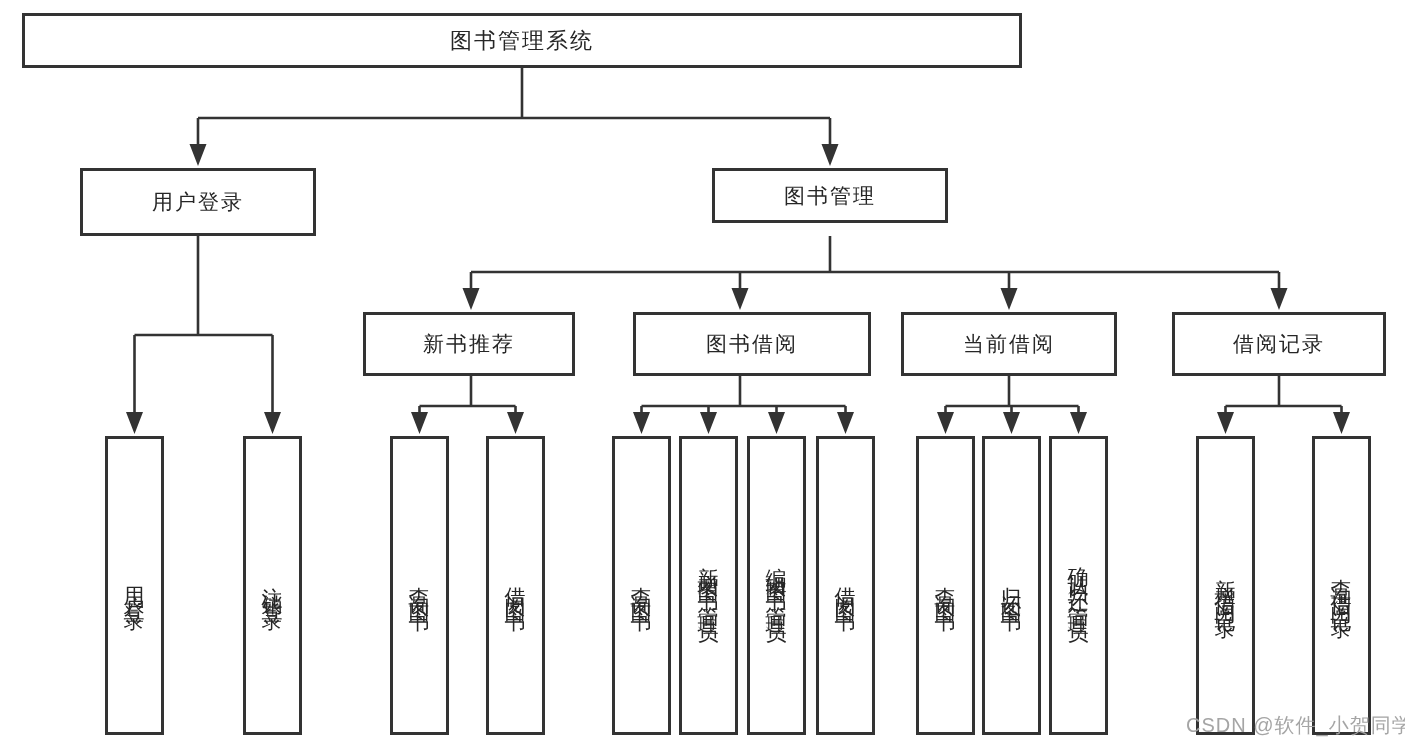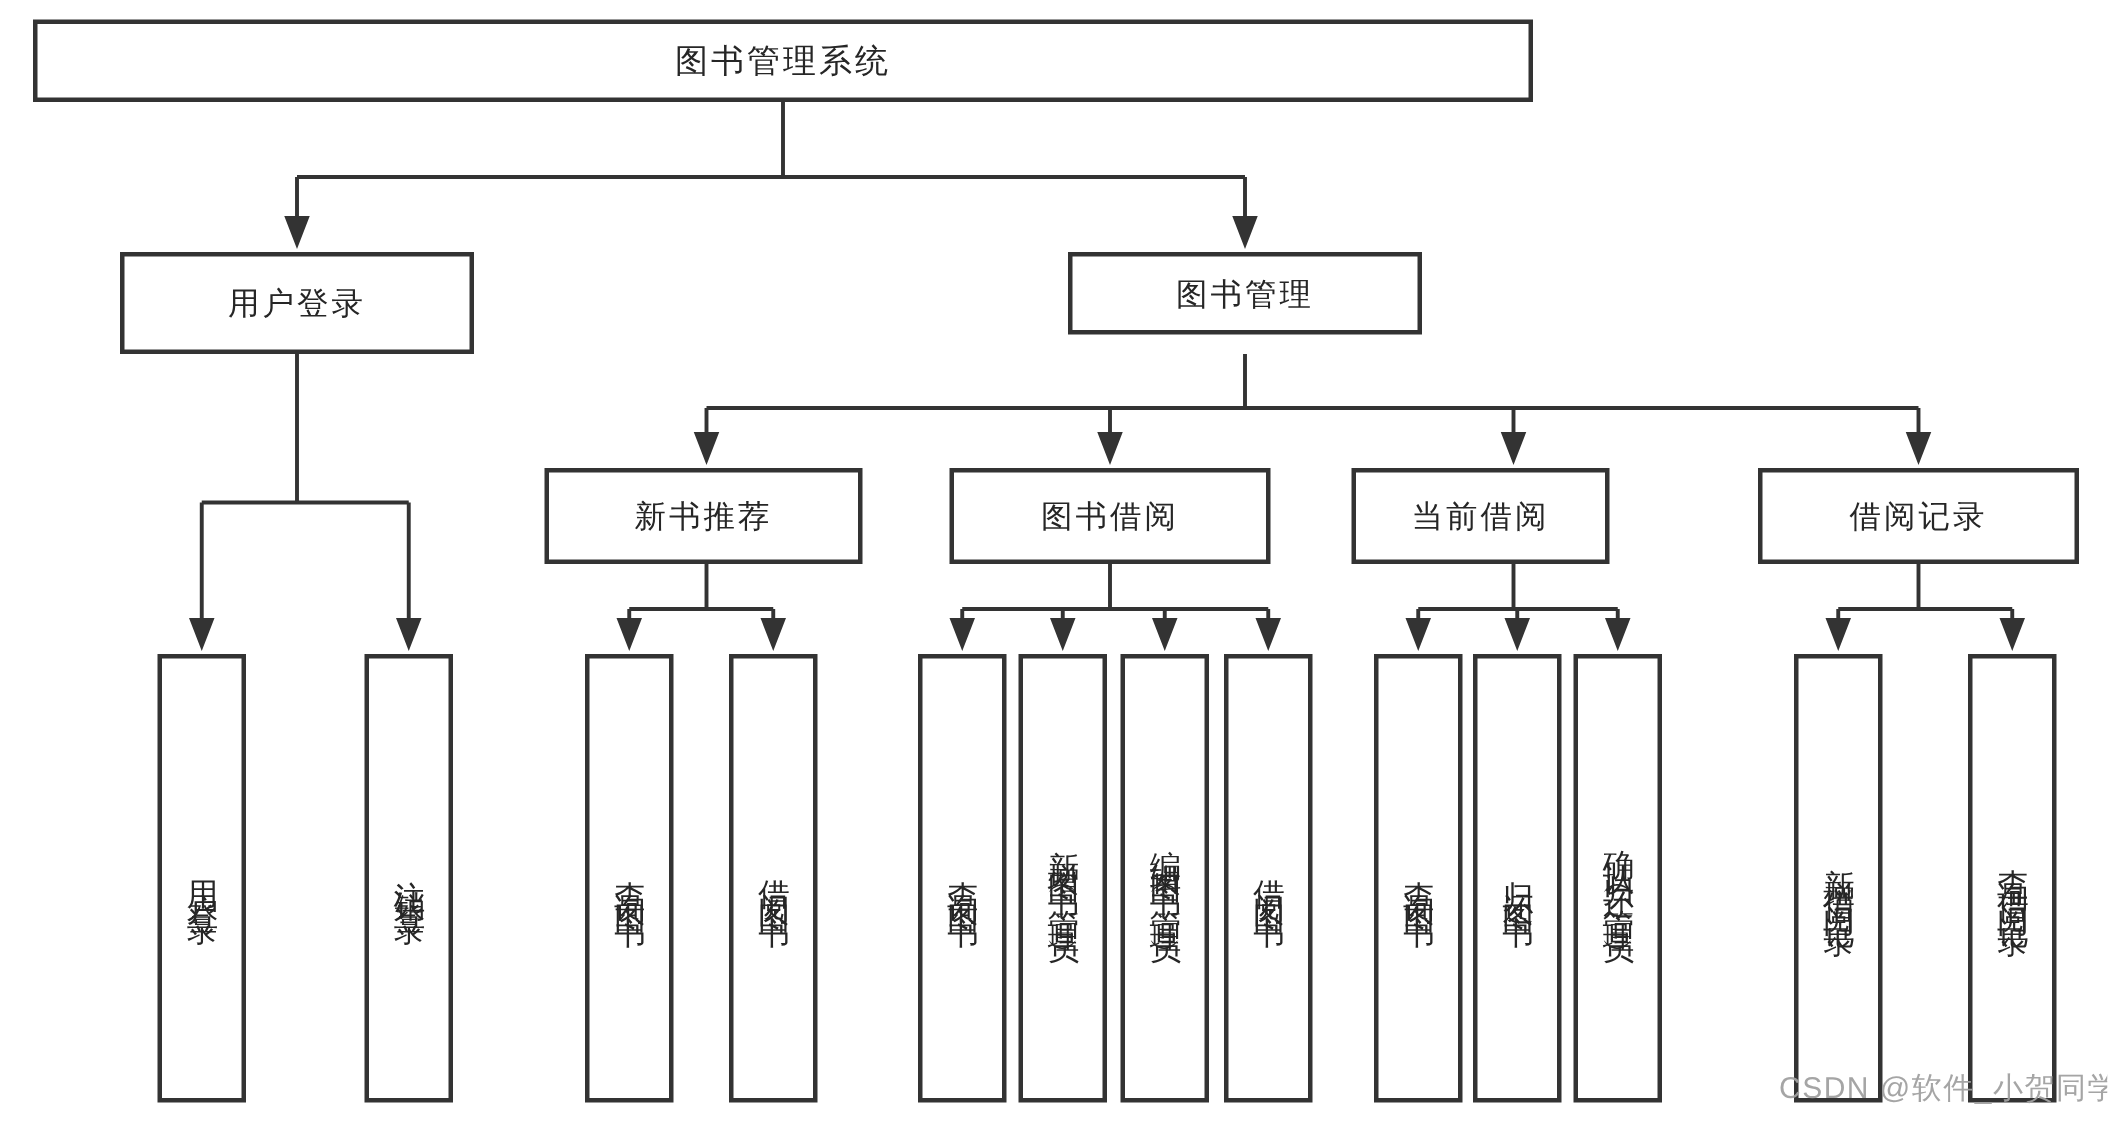--- a/index.html
+++ b/index.html
@@ -96,24 +96,24 @@
   <div class="box hnode" style="left:80px; top:168px; width:236px; height:68px;">
     <span>用户登录</span>
   </div>
   <div class="box hnode" style="left:712px; top:168px; width:236px; height:55px;">
     <span>图书管理</span>
   </div>
 
   <div class="box hnode" style="left:363px; top:312px; width:212px; height:64px;">
     <span>新书推荐</span>
   </div>
-  <div class="box hnode" style="left:633px; top:312px; width:214px; height:64px;">
+  <div class="box hnode" style="left:633px; top:312px; width:238px; height:64px;">
     <span>图书借阅</span>
   </div>
-  <div class="box hnode" style="left:901px; top:312px; width:172px; height:64px;">
+  <div class="box hnode" style="left:901px; top:312px; width:216px; height:64px;">
     <span>当前借阅</span>
   </div>
   <div class="box hnode" style="left:1172px; top:312px; width:214px; height:64px;">
     <span>借阅记录</span>
   </div>
 
   <div class="box leaf" style="left:105px; top:436px; width:59px; height:299px;">
     <span>用户登录</span>
   </div>
   <div class="box leaf" style="left:243px; top:436px; width:59px; height:299px;">

